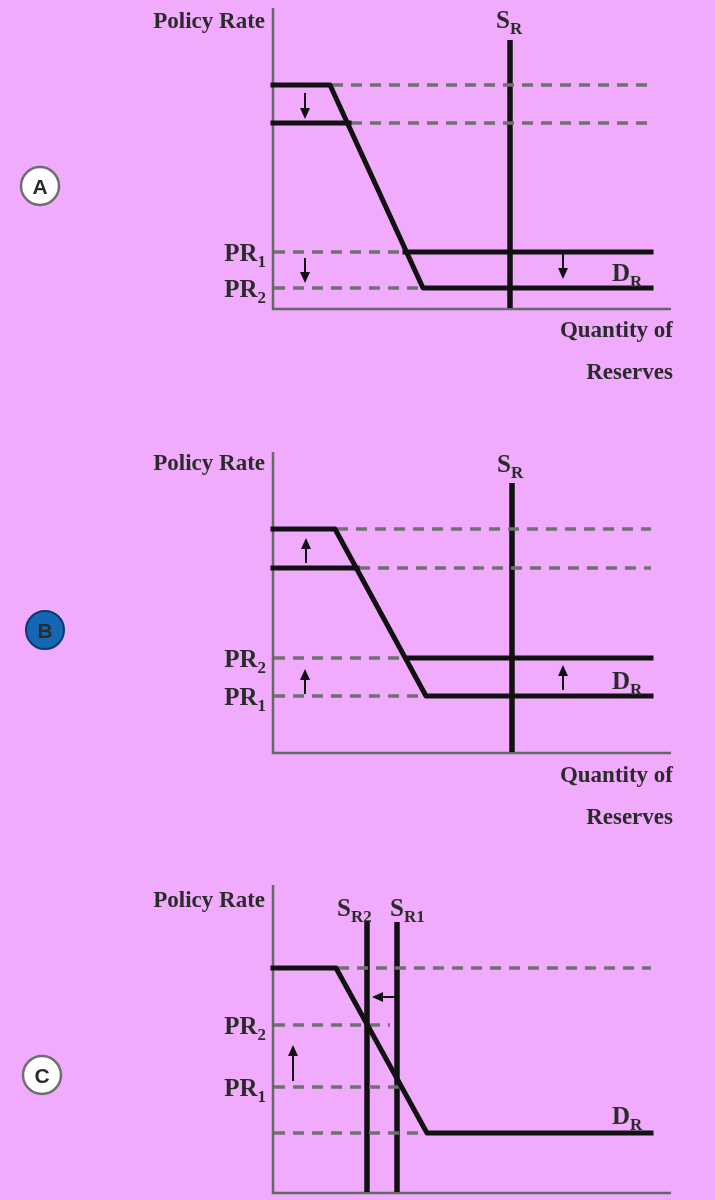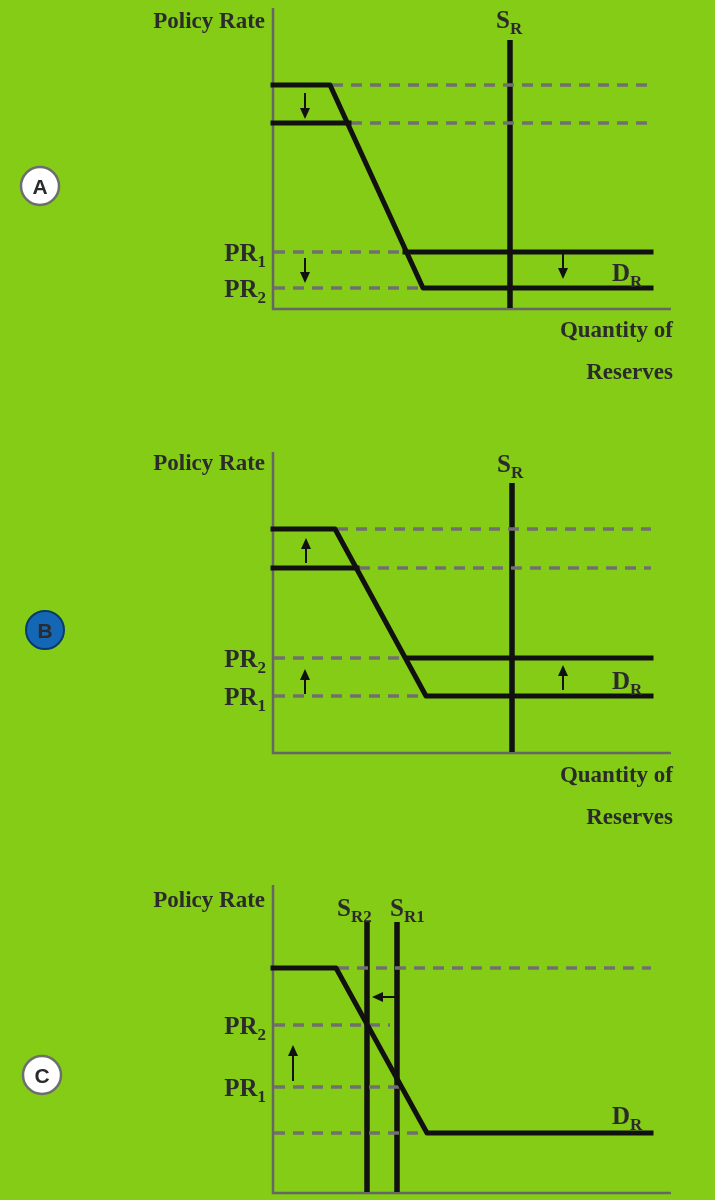--- a/index.html
+++ b/index.html
@@ -1,16 +1,16 @@
 <!DOCTYPE html>
 <html><head>
 <meta charset="utf-8">
 <style>
   html,body{margin:0;padding:0;background:#ffffff;}
-  .stage{position:relative;width:715px;height:1200px;background:#84cc16;overflow:hidden;
+  .stage{position:relative;width:715px;height:1200px;background:#f0abfc;overflow:hidden;
          font-family:"Liberation Serif", serif;}
   svg{position:absolute;left:0;top:0;}
   text{fill:#2b2b2b;font-family:"Liberation Serif", serif;font-weight:600;}
   .axis{stroke:#666666;stroke-width:2.5;fill:none;}
   .curve{stroke:#111111;stroke-width:5;fill:none;stroke-linejoin:round;stroke-linecap:square;}
   .supply{stroke:#111111;stroke-width:5.5;fill:none;}
   .dash{stroke:#707070;stroke-width:3.5;stroke-dasharray:11 8;fill:none;}
   .astem{stroke:#111111;stroke-width:2;fill:none;}
   .ahead{fill:#111111;stroke:none;}
   .lbl{font-size:25px;}

